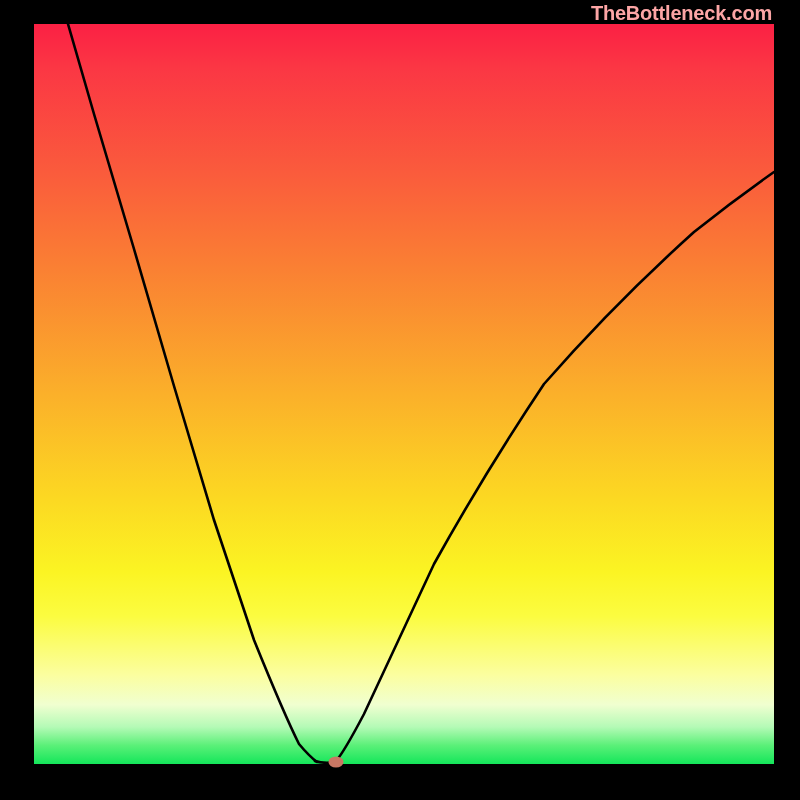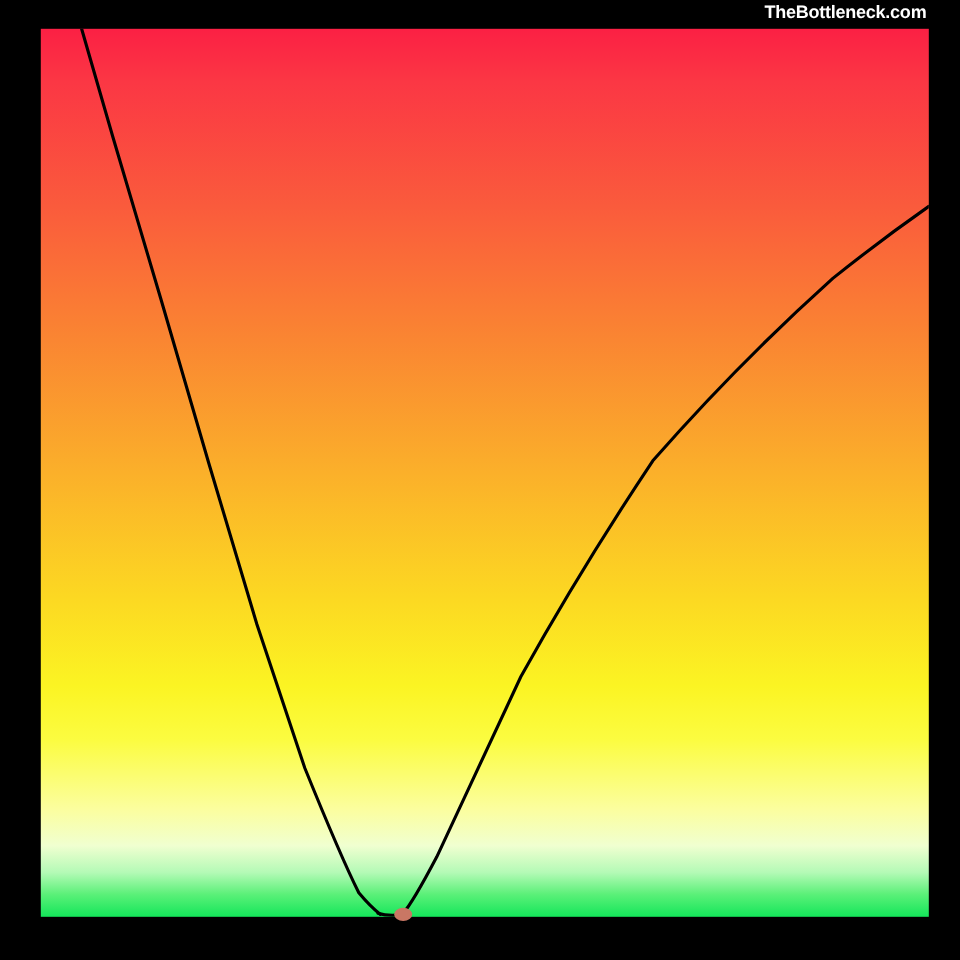--- a/index.html
+++ b/index.html
@@ -13,23 +13,23 @@
   .container {
     position: relative;
     width: 800px;
     height: 800px;
   }
   .attribution {
     position: absolute;
     top: 2px;
     right: 28px;
     font-family: Arial, Helvetica, sans-serif;
-    font-size: 15px;
+    font-size: 20px;
     font-weight: bold;
-    color: #ffffff;
+    color: #fca5a5;
     letter-spacing: -0.2px;
   }
   .plot-area {
     position: absolute;
     left: 34px;
     top: 24px;
     width: 740px;
     height: 740px;
     
     background: linear-gradient(

